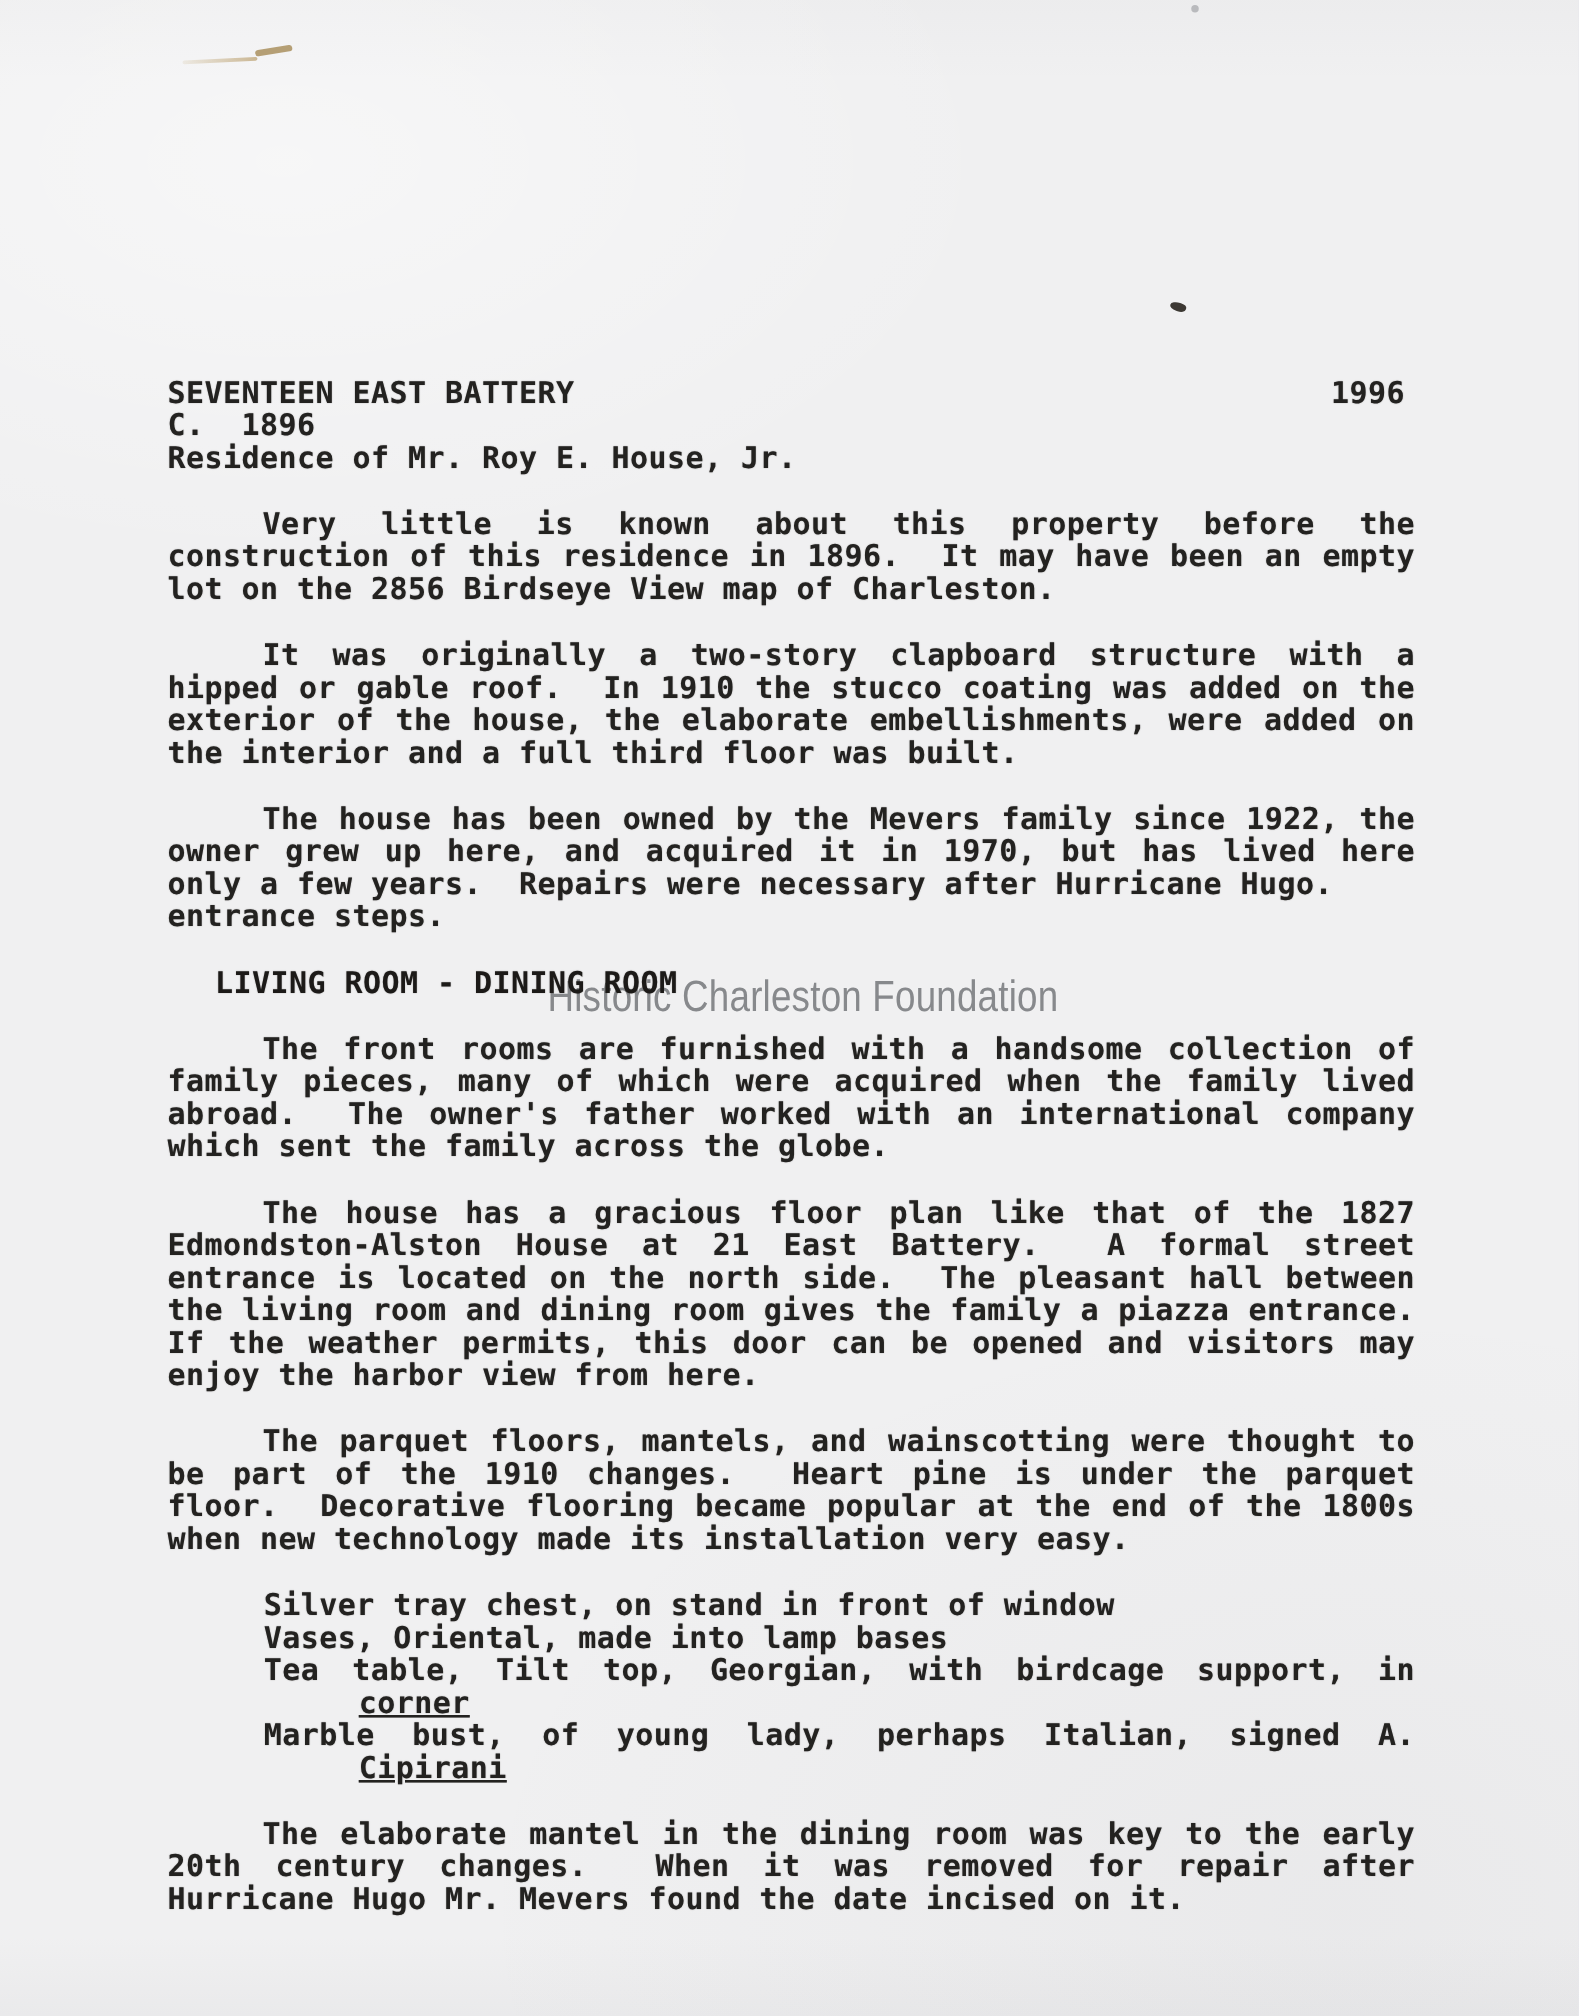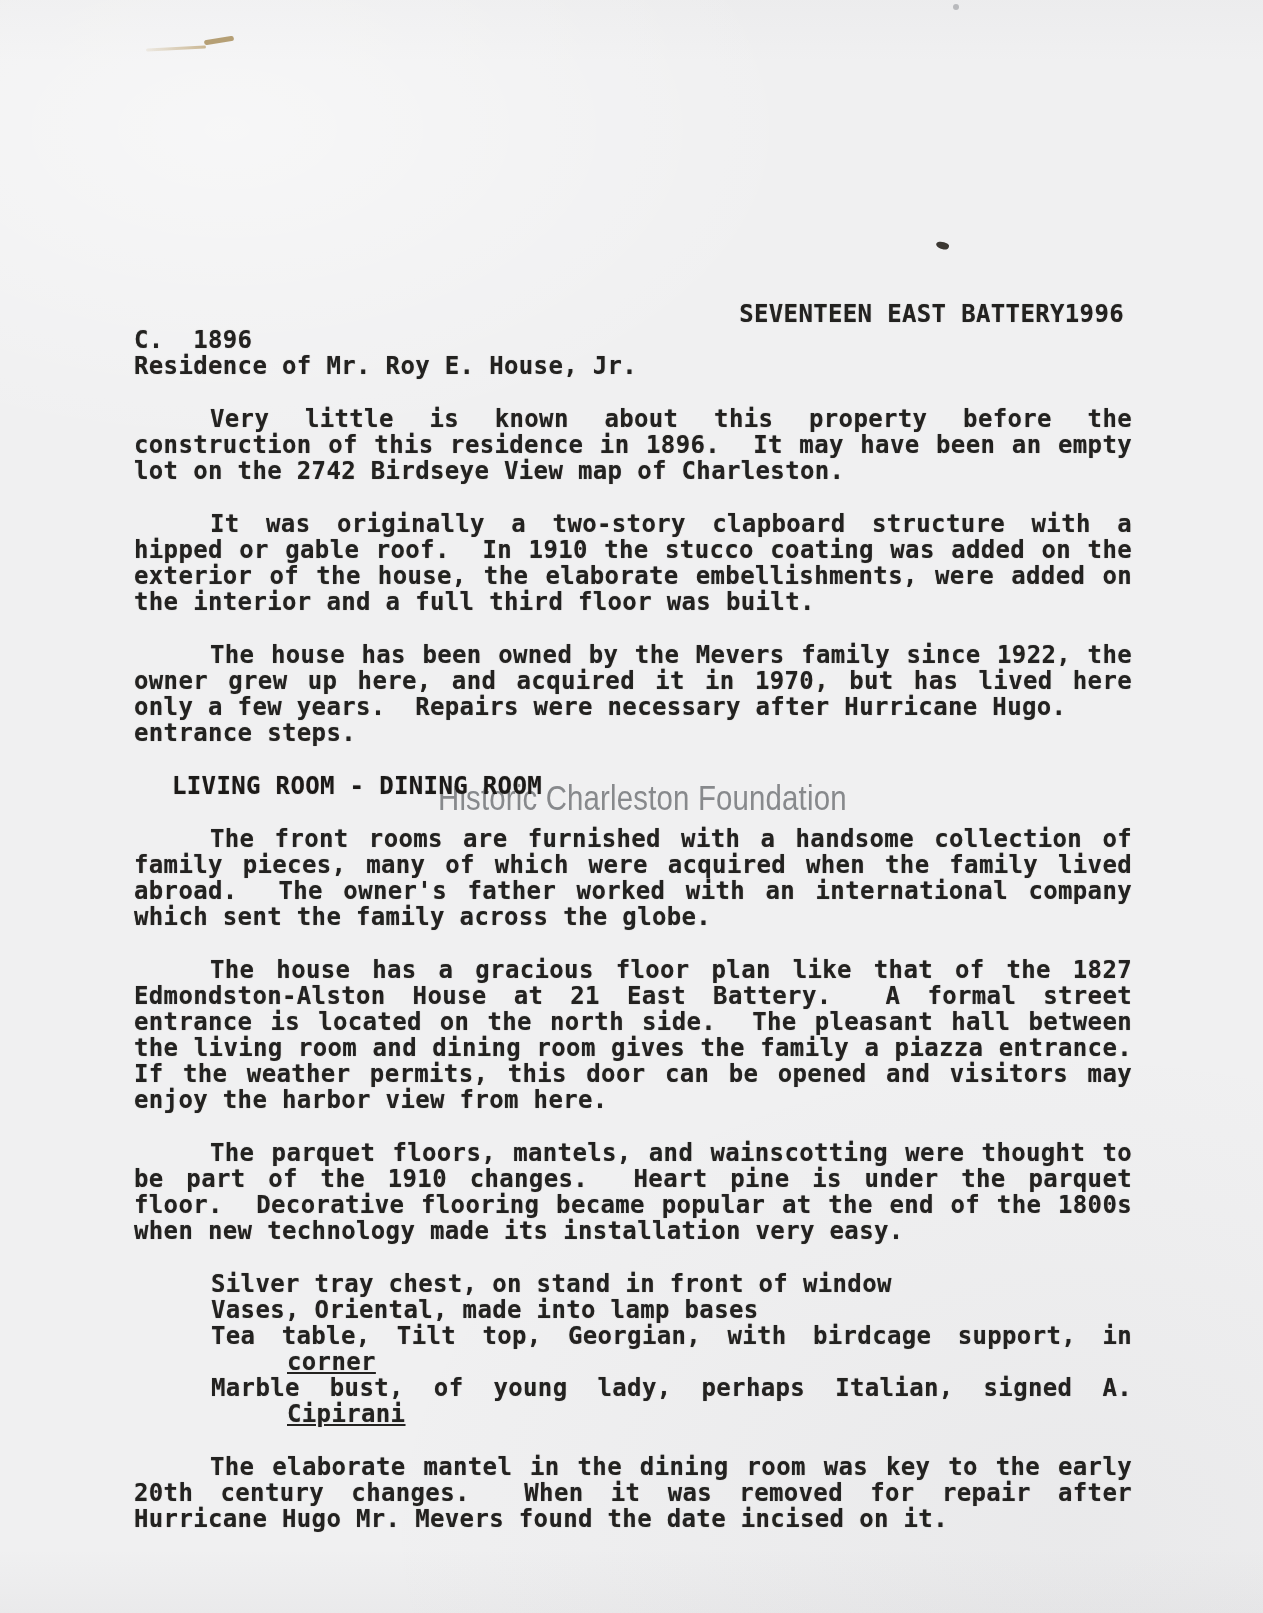--- a/index.html
+++ b/index.html
@@ -26,21 +26,21 @@
     font-size: 24px;
     letter-spacing: 0.35px;
     text-shadow: 0 0 1px rgba(38,34,30,0.45);
   }
   .line { line-height: 26px; min-height: 26px; text-align: left; }
   .just { text-align: justify; text-align-last: justify; }
   .first { text-indent: 76px; }
   .item { padding-left: 77px; }
   .cont { padding-left: 153px; text-decoration: underline; }
   .block-m { margin-top: 27px; }
-  .header-row { display: flex; justify-content: flex-end; }
+  .header-row { display: flex; justify-content: space-between; gap: 37px; }
   .header-row .year { margin-right: 8px; }
   .heading { color: #1c1a18; margin-left: 38px; }
   .watermark {
     position: absolute;
     left: 438px;
     top: 778px;
     font-family: "Liberation Sans", sans-serif;
     font-weight: 400;
     font-size: 35px;
     color: #87898c;
@@ -88,21 +88,21 @@
       <span>SEVENTEEN EAST BATTERY</span>
       <span class="year">1996</span>
     </div>
     <div class="line">C.&nbsp; 1896</div>
     <div class="line">Residence of Mr. Roy E. House, Jr.</div>
 
     <div>
         <div class="para block-m">
           <div class="line just first">Very little is known about this property before the</div>
           <div class="line just">construction of this residence in 1896.&nbsp; It may have been an empty</div>
-          <div class="line">lot on the 2742 Birdseye View map of Charleston.</div>
+          <div class="line">lot on the 2856 Birdseye View map of Charleston.</div>
         </div>
         <div class="para block-m">
           <div class="line just first">It was originally a two-story clapboard structure with a</div>
           <div class="line just">hipped or gable roof.&nbsp; In 1910 the stucco coating was added on the</div>
           <div class="line just">exterior of the house, the elaborate embellishments, were added on</div>
           <div class="line">the interior and a full third floor was built.</div>
         </div>
         <div class="para block-m">
           <div class="line just first">The house has been owned by the Mevers family since 1922, the</div>
           <div class="line just">owner grew up here, and acquired it in 1970, but has lived here</div>

